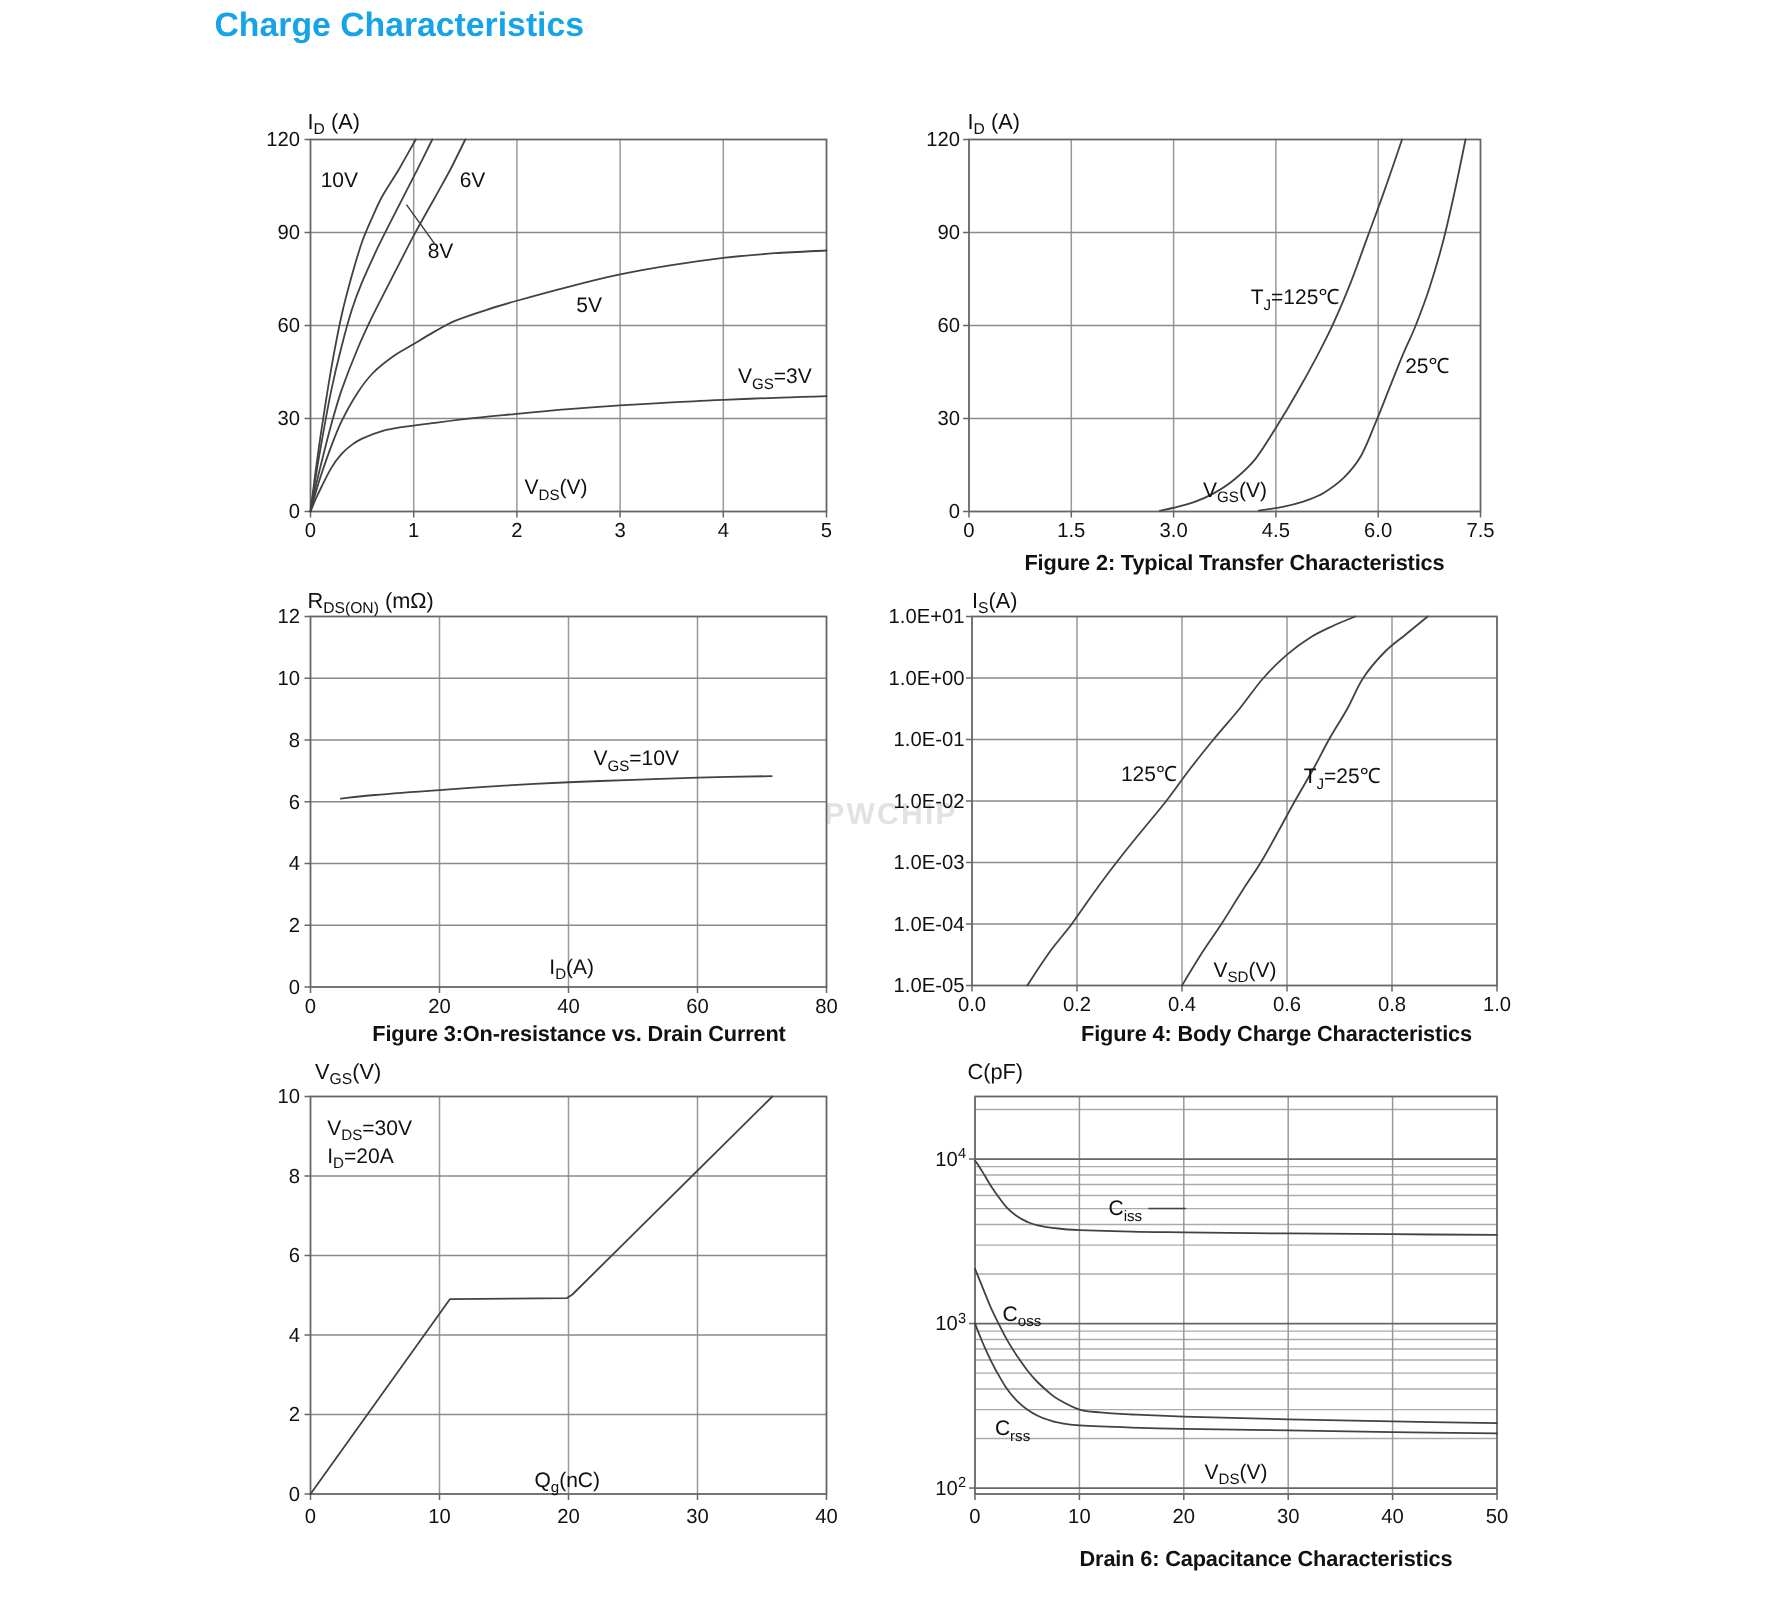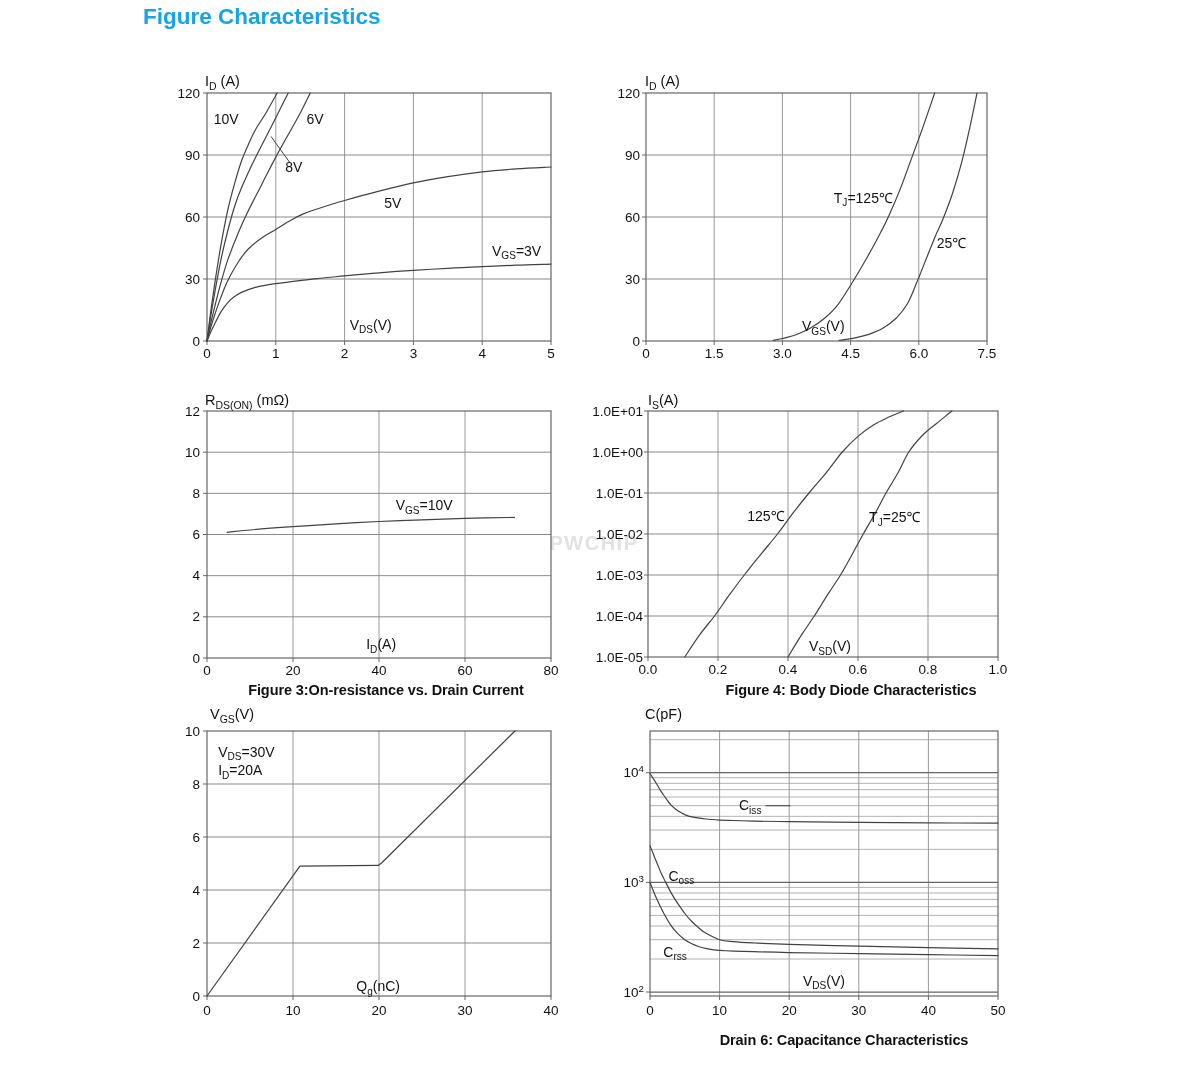--- a/index.html
+++ b/index.html
@@ -17,21 +17,21 @@
   #cap2{left:653px;top:368px}
   #cap3{left:216px;top:682px}
   #cap4{left:681px;top:682px}
   #cap5{left:226px;top:1032px}
   #cap6{left:674px;top:1032px}
 </style>
 </head>
 <body>
 
 <div class="page">
-  <h1 class="page-title" style="color: rgb(22, 163, 232);">Figure Characteristics</h1>
+  <h1 class="page-title" style="color: rgb(22, 163, 232);">Charge Characteristics</h1>
   <div class="watermark">PWCHIP</div>
   <svg id="charts" class="charts" width="1190" height="1082" viewBox="0 0 1190 1082">
       <g>
         <line x1="275.8" x2="275.8" y1="93" y2="341" stroke="#999999" stroke-width="1"></line>
         <line x1="344.6" x2="344.6" y1="93" y2="341" stroke="#999999" stroke-width="1"></line>
         <line x1="413.4" x2="413.4" y1="93" y2="341" stroke="#999999" stroke-width="1"></line>
         <line x1="482.2" x2="482.2" y1="93" y2="341" stroke="#999999" stroke-width="1"></line>
         <line x1="207" x2="551" y1="279" y2="279" stroke="#8a8a8a" stroke-width="1"></line>
         <line x1="207" x2="551" y1="217" y2="217" stroke="#8a8a8a" stroke-width="1"></line>
         <line x1="207" x2="551" y1="155" y2="155" stroke="#8a8a8a" stroke-width="1"></line>
@@ -278,16 +278,17 @@
         <path d="M650.0 773.7C650.6 774.5 652.3 777.0 653.5 778.8C654.6 780.6 655.8 782.6 657.0 784.5C658.1 786.5 659.3 788.5 660.4 790.4C661.6 792.2 662.2 793.1 663.9 795.5C665.7 797.9 668.6 802.2 670.9 804.8C673.2 807.3 675.5 809.1 677.8 810.7C680.2 812.4 682.5 813.5 684.8 814.6C687.1 815.6 688.3 816.2 691.8 816.9C695.2 817.7 701.0 818.5 705.7 819.0C710.3 819.6 711.5 819.7 719.6 820.1C727.7 820.4 742.8 820.8 754.4 821.1C766.0 821.4 771.8 821.4 789.2 821.6C806.6 821.8 835.6 822.1 858.8 822.3C882.0 822.5 905.2 822.7 928.4 822.8C951.6 823.0 986.4 823.2 998.0 823.2" fill="none" stroke="#424242" stroke-width="1.2" stroke-linejoin="round" stroke-linecap="round"></path>
         <path d="M650.0 845.9C650.6 847.3 652.3 851.5 653.5 854.4C654.6 857.2 655.8 860.2 657.0 863.1C658.1 865.9 659.3 868.7 660.4 871.4C661.6 874.0 662.2 875.2 663.9 878.7C665.7 882.2 668.6 888.2 670.9 892.4C673.2 896.6 675.5 900.1 677.8 903.6C680.2 907.1 682.5 910.5 684.8 913.5C687.1 916.5 689.4 919.1 691.8 921.5C694.1 923.8 696.4 925.9 698.7 927.8C701.0 929.8 702.2 931.1 705.7 933.0C709.2 935.0 715.0 938.3 719.6 939.7C724.2 941.1 727.7 941.1 733.5 941.6C739.3 942.2 745.1 942.5 754.4 943.0C763.7 943.4 771.8 943.8 789.2 944.4C806.6 944.9 835.6 945.6 858.8 946.2C882.0 946.7 905.2 947.2 928.4 947.6C951.6 948.1 986.4 948.6 998.0 948.8" fill="none" stroke="#424242" stroke-width="1.2" stroke-linejoin="round" stroke-linecap="round"></path>
         <path d="M650.0 882.4C650.6 883.8 652.3 888.4 653.5 891.2C654.6 894.1 655.8 896.8 657.0 899.4C658.1 901.9 659.3 904.3 660.4 906.7C661.6 909.1 662.2 910.4 663.9 913.5C665.7 916.6 668.6 922.0 670.9 925.4C673.2 928.8 675.5 931.4 677.8 933.7C680.2 936.1 682.5 938.0 684.8 939.7C687.1 941.4 689.4 942.7 691.8 943.8C694.1 945.0 696.4 945.8 698.7 946.5C701.0 947.3 702.2 947.8 705.7 948.4C709.2 949.0 711.5 949.8 719.6 950.3C727.7 950.9 742.8 951.4 754.4 951.7C766.0 952.1 771.8 952.3 789.2 952.6C806.6 952.9 835.6 953.3 858.8 953.6C882.0 954.0 905.2 954.4 928.4 954.7C951.6 955.0 986.4 955.4 998.0 955.6" fill="none" stroke="#424242" stroke-width="1.2" stroke-linejoin="round" stroke-linecap="round"></path>
         <line x1="765.5360000000001" y1="805.7091452728257" x2="790.592" y2="805.7091452728257" stroke="#424242" stroke-width="1"></line>
         <text x="750.224" y="810.2091452728257" text-anchor="middle" font-size="14"><tspan dy="0">C</tspan><tspan font-size="0.72em" dy="3.5">iss</tspan></text>
         <text x="681.32" y="880.6219978107232" text-anchor="middle" font-size="14"><tspan dy="0">C</tspan><tspan font-size="0.72em" dy="3.5">oss</tspan></text>
         <text x="675.056" y="956.8594270477818" text-anchor="middle" font-size="14"><tspan dy="0">C</tspan><tspan font-size="0.72em" dy="3.5">rss</tspan></text>
         <text x="824" y="985.9009942997437" text-anchor="middle" font-size="14"><tspan dy="0">V</tspan><tspan font-size="0.72em" dy="3.5">DS</tspan><tspan dy="-3.5">(V)</tspan></text>
       </g>
     </svg>
+  <div id="cap2" class="caption">Figure 2: Typical Transfer Characteristics</div>
   <div id="cap3" class="caption">Figure 3:On-resistance vs. Drain Current</div>
-  <div id="cap4" class="caption">Figure 4: Body Diode Characteristics</div>
+  <div id="cap4" class="caption">Figure 4: Body Charge Characteristics</div>
   <div id="cap6" class="caption">Drain 6: Capacitance Characteristics</div>
 </div>
 
 </body></html>

